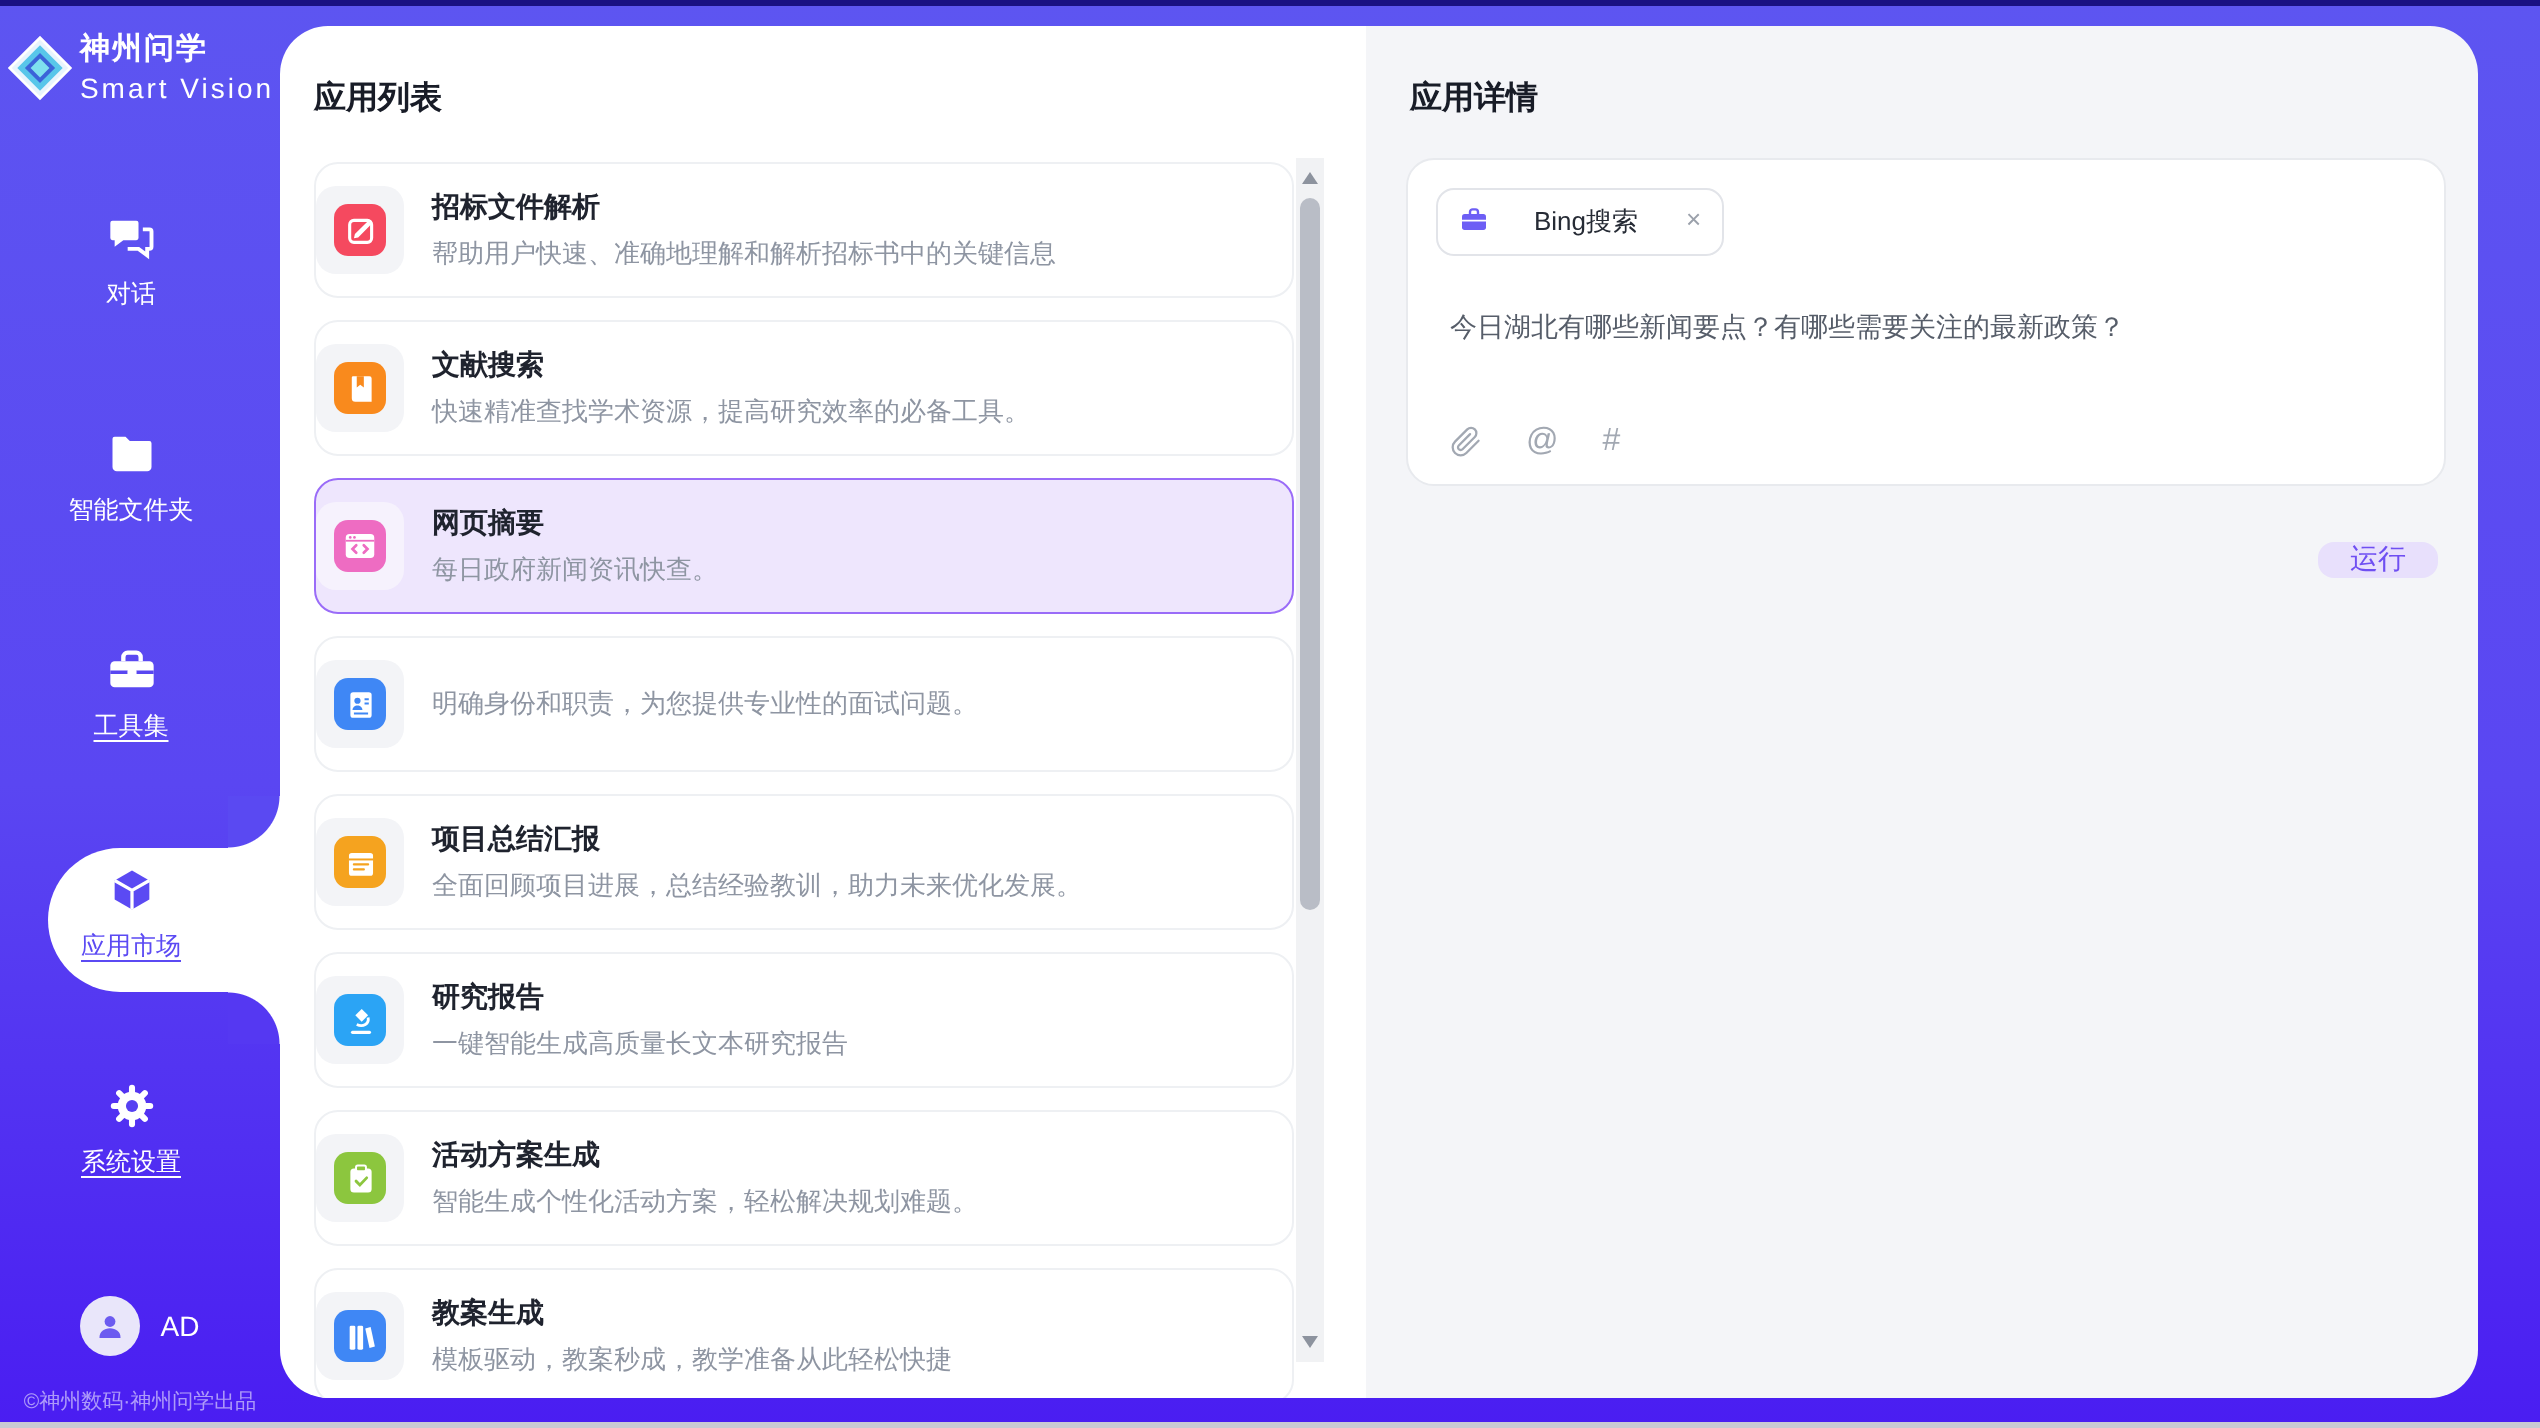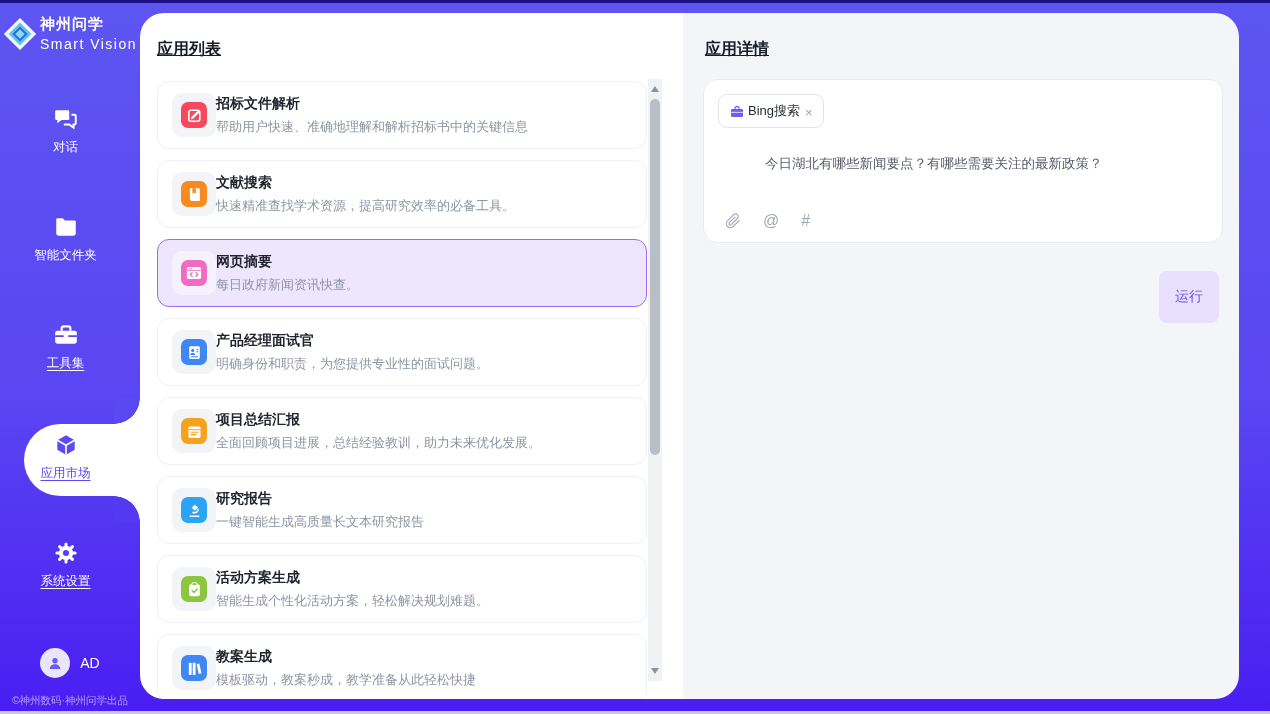--- a/index.html
+++ b/index.html
@@ -28,28 +28,28 @@
   .user-row { position:absolute; top:648px; left:0; width:140px; display:flex; align-items:center; justify-content:center; gap:10px;
               font-size:14px; cursor:pointer; }
   .avatar { width:30px; height:30px; border-radius:50%; background:#e9e6fa; display:flex; align-items:center; justify-content:center; }
   .foot { position:absolute; bottom:6px; left:0; width:140px; text-align:center; font-size:10.5px; color:rgba(255,255,255,.55); }
 
   
   .content { position:absolute; left:140px; top:13px; right:31px; bottom:15px; border-radius:24px; overflow:hidden;
              display:flex; z-index:4; }
   .list-panel { position:relative; width:543px; background:#fff; flex:none; }
   .detail-panel { position:relative; flex:1; background:#f4f5f8; }
-  h2.panel-title { font-size:16px; font-weight:bold; color:#181c27;text-decoration:underline; }
+  h2.panel-title { font-size:16px; font-weight:bold; color:#181c27; }
   .list-panel h2 { position:absolute; top:26px; left:17px; }
   .detail-panel h2 { position:absolute; top:26px; left:22px; }
 
   
   .items { position:absolute; left:17px; top:68px; bottom:0; width:490px; overflow:hidden;
            display:flex; flex-direction:column; gap:11px; }
-  .app-item { flex:none; height:68px; display:flex; align-items:center; padding-left:14px;
+  .app-item { flex:none; height:68px; display:flex; align-items:center; gap:14px; 
               background:#fff; border:1px solid #eef0f3; border-radius:12px; cursor:pointer; }
   .app-item.selected { background:#eee6fd; border-color:#9a6cf8; }
   .tile { width:44px; height:44px; border-radius:10px; background:#f3f4f7; flex:none;
           display:flex; align-items:center; justify-content:center; }
   .app-item.selected .tile { background:#f6f2fd; }
   .glyph { width:26px; height:26px; border-radius:7px; background:var(--c,#888); color:var(--c,#888);
            display:flex; align-items:center; justify-content:center; }
   .app-txt { display:flex; flex-direction:column; gap:5px; }
   .app-name { font-size:14px; font-weight:bold; color:#1f232e; }
   .app-desc { font-size:13px; color:#8e95a2; }
@@ -57,28 +57,28 @@
   
   .scrollbar { position:absolute; top:66px; bottom:18px; right:21px; width:14px; background:#f1f2f4; }
   .sb-up, .sb-down { position:absolute; left:3px; width:0; height:0; border-left:4px solid transparent; border-right:4px solid transparent; }
   .sb-up { top:7px; border-bottom:6px solid #8d939e; }
   .sb-down { bottom:7px; border-top:6px solid #8d939e; }
   .sb-thumb { position:absolute; top:20px; left:2px; width:10px; height:356px; background:#b9bdc6; border-radius:5px; }
 
   
   .prompt-card { position:absolute; left:20px; right:16px; top:66px; height:164px; background:#fff;
                  border:1px solid #e8eaee; border-radius:14px; cursor:text; }
-  .tag { display:inline-flex; align-items:flex-end; gap:3px; margin:14px 0 0 14px; padding:7px 10px;
+  .tag { display:inline-flex; align-items:flex-start; gap:22px; margin:14px 0 0 14px; padding:7px 10px;
          border:1px solid #e2e4e9; border-radius:9px; background:#fff; font-size:13px; color:#262b35; cursor:pointer; }
   .tag .x { color:#9ba1ab; font-size:13px; margin-left:2px; cursor:pointer; }
-  .prompt-text { position:absolute; left:21px; right:20px; top:74px; font-size:13.5px; color:#565d69; line-height:1.5;margin-left:40px; }
+  .prompt-text { position:absolute; left:21px; right:20px; top:74px; font-size:13.5px; color:#565d69; line-height:1.5; }
   .ptools { position:absolute; left:21px; bottom:13px; display:flex; align-items:center; gap:22px; color:#a2a8b2; }
   .ptools .ticon { font-size:16px; line-height:1; cursor:pointer; }
   .run { position:absolute; top:258px; right:20px; background:#e8e0fc; color:#6f4ff2; border:none;
-         border-radius:8px; padding:17px 16px; font-size:14px; cursor:pointer; font-family:inherit; }
+         border-radius:8px; padding:0 16px; font-size:14px; cursor:pointer; font-family:inherit; }
 </style>
 </head>
 <body>
 
 <div class="stage">
   <div class="topline"></div>
   <div class="botline"></div>
 
   <aside class="sidebar">
     <div class="logo">
@@ -216,21 +216,20 @@
               <span class="glyph">
             <svg viewBox="0 0 24 24" width="17" height="17">
               <rect x="4.5" y="3" width="15" height="18" rx="2" fill="#fff"></rect>
               <circle cx="9.5" cy="9" r="2.2" fill="currentColor"></circle>
               <path d="M6 15.5c0-1.9 1.6-3.2 3.5-3.2s3.5 1.3 3.5 3.2z" fill="currentColor"></path>
               <path d="M14.5 8h3M14.5 11h3M7 18h10" stroke="currentColor" stroke-width="1.4"></path>
             </svg>
               </span>
             </span>
           <span class="app-txt">
-            <span class="app-name">产品经理面试官</span>
             <span class="app-desc">明确身份和职责，为您提供专业性的面试问题。</span>
           </span>
         </div>
 
         <div class="app-item" style="--c: #f5a31f;">
           <span class="tile">
               <span class="glyph">
             <svg viewBox="0 0 24 24" width="17" height="17">
               <rect x="3.5" y="5" width="17" height="16" rx="2" fill="#fff"></rect>
               <path d="M3.5 9.5h17" stroke="currentColor" stroke-width="1.4"></path>

